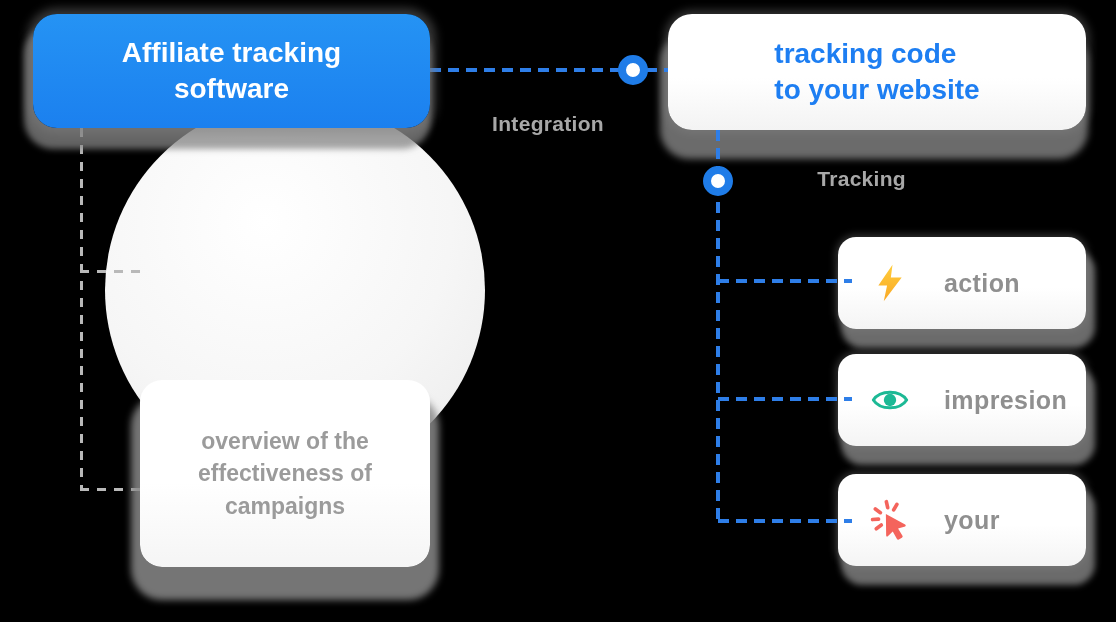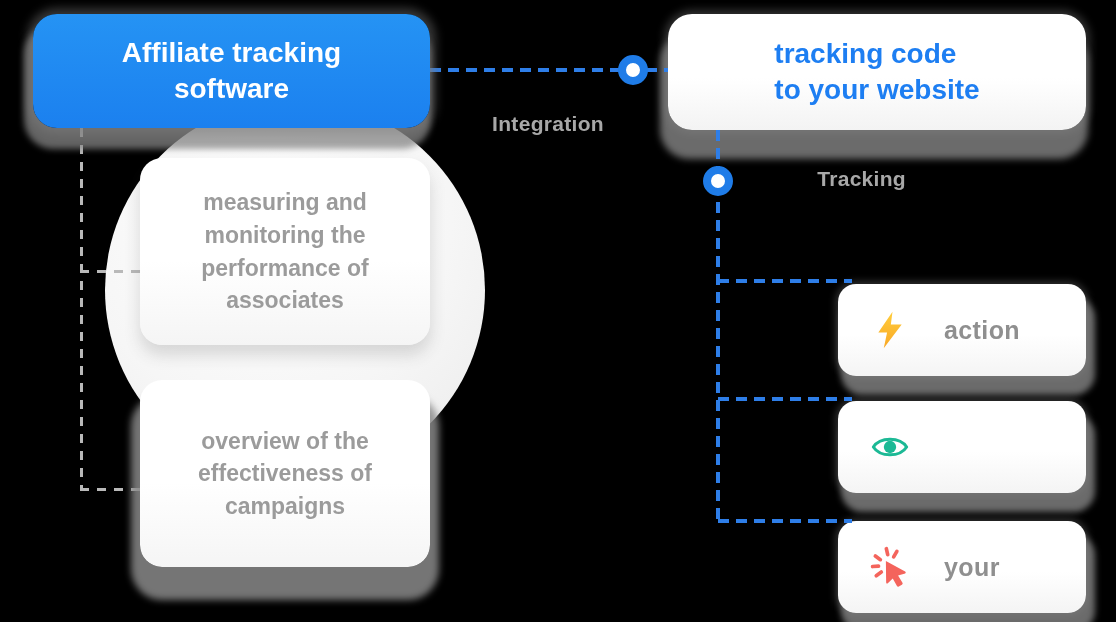--- a/index.html
+++ b/index.html
@@ -42,21 +42,21 @@
     padding:0 20px;z-index:3;
   }
   .feature-1{top:158px;box-shadow:0 10px 16px rgba(60,60,60,0.18);}
   .feature-2{top:380px;box-shadow:0 24px 7px 9px rgba(138,138,138,0.85);align-items:center;}
 
   .event-box{
     left:838px;width:248px;height:92px;border-radius:18px;
     background:linear-gradient(180deg,#ffffff 55%,#f4f4f4 100%);
     box-shadow:6px 16px 6px 3px rgba(134,134,134,0.8), 0 0 7px 3px rgba(125,125,125,0.35);
     display:flex;align-items:center;justify-content:flex-start;box-sizing:border-box;
-    padding-left:30px;z-index:3;margin-top:47px;
+    padding-left:30px;z-index:3;
   }
   .event-action{top:237px;}
   .event-impresion{top:354px;}
   .event-clik{top:474px;}
   .event-icon{width:44px;height:46px;flex:0 0 auto;margin-right:32px;display:flex;align-items:center;justify-content:center;}
   .event-label{color:#8f8f8f;font-weight:700;font-size:25px;letter-spacing:0.4px;}
   .icon-lightning{color:#FFB82E;}
   .icon-eye{color:#1CB995;}
   .icon-cursor{color:#F4645C;}
 
@@ -114,23 +114,20 @@
   <div class="abs card main-box">
     <span>Affiliate tracking
 software</span>
   </div>
 
   <div class="abs card website-box">
     <span>tracking code
 to your website</span>
   </div>
 
-  <div class="abs card feature-box feature-1">
-    <span>measuring and monitoring the performance of associates</span>
-  </div>
   <div class="abs card feature-box feature-2">
     <span>overview of the effectiveness of campaigns</span>
   </div>
 
   <div class="abs event-box event-action">
     <span class="event-icon icon-lightning">
       <svg viewBox="0 0 48 48" width="40" height="46" aria-hidden="true">
         <defs>
           <linearGradient id="boltGrad" x1="0" y1="0" x2="0" y2="1">
             <stop offset="0" stop-color="#FFCD3C"></stop>
@@ -143,20 +140,21 @@
     <span class="event-label">action</span>
   </div>
 
   <div class="abs event-box event-impresion">
     <span class="event-icon icon-eye">
       <svg viewBox="0 0 48 48" width="46" height="40" aria-hidden="true">
         <path d="M4 24 C 12 11.5, 36 11.5, 44 24 C 36 36.5, 12 36.5, 4 24 Z" fill="none" stroke="currentColor" stroke-width="3.6" stroke-linejoin="round"></path>
         <circle cx="24" cy="24" r="7.4" fill="currentColor"></circle>
       </svg>
     </span>
+    <span class="event-label">impresion</span>
   </div>
 
   <div class="abs event-box event-clik">
     <span class="event-icon icon-cursor">
       <svg viewBox="0 0 48 48" width="46" height="46" aria-hidden="true">
         <g stroke="currentColor" stroke-width="4" stroke-linecap="round">
           <line x1="20" y1="4" x2="21.5" y2="10.5"></line>
           <line x1="31.5" y1="7" x2="28" y2="13"></line>
           <line x1="8" y1="12" x2="13.5" y2="16"></line>
           <line x1="5" y1="23.5" x2="11.5" y2="23"></line>

